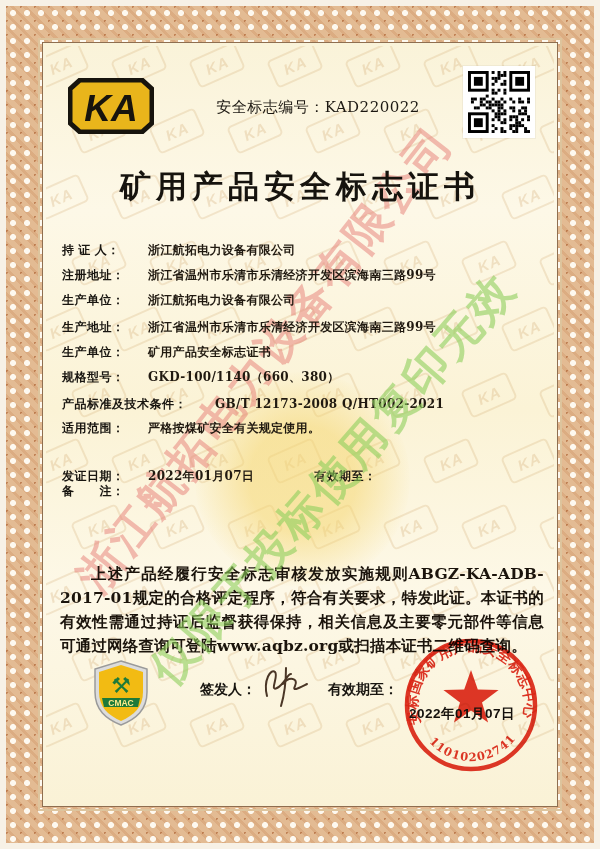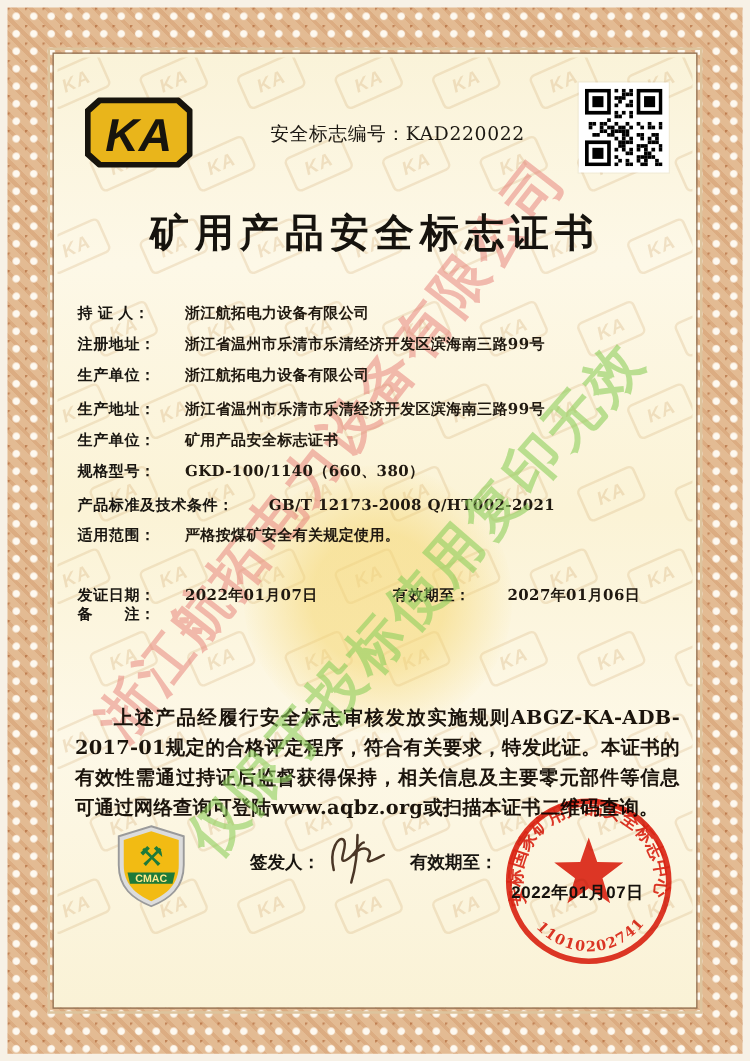--- a/index.html
+++ b/index.html
@@ -309,21 +309,20 @@
     </div>
     <div class="abs row" style="top:420px">
       <span class="lab">适用范围：</span>
       <span class="val">严格按煤矿安全有关规定使用。</span>
     </div>
 
     <div class="abs row daterow" style="top:468px">
       <span class="lab">发证日期：</span>
       <span class="val">2022年01月07日</span>
       <span class="lab2">有效期至：</span>
-      <span class="val">2027年01月06日</span>
     </div>
 
     <div class="abs row" style="top:483px">
       <span class="lab">备　　注：</span>
       <span class="val"></span>
     </div>
 
     <div class="abs para">上述产品经履行安全标志审核发放实施规则ABGZ-KA-ADB-2017-01规定的合格评定程序，符合有关要求，特发此证。本证书的有效性需通过持证后监督获得保持，相关信息及主要零元部件等信息可通过网络查询可登陆www.aqbz.org或扫描本证书二维码查询。</div>
 
     <svg class="abs cmac" viewBox="0 0 58 66">

